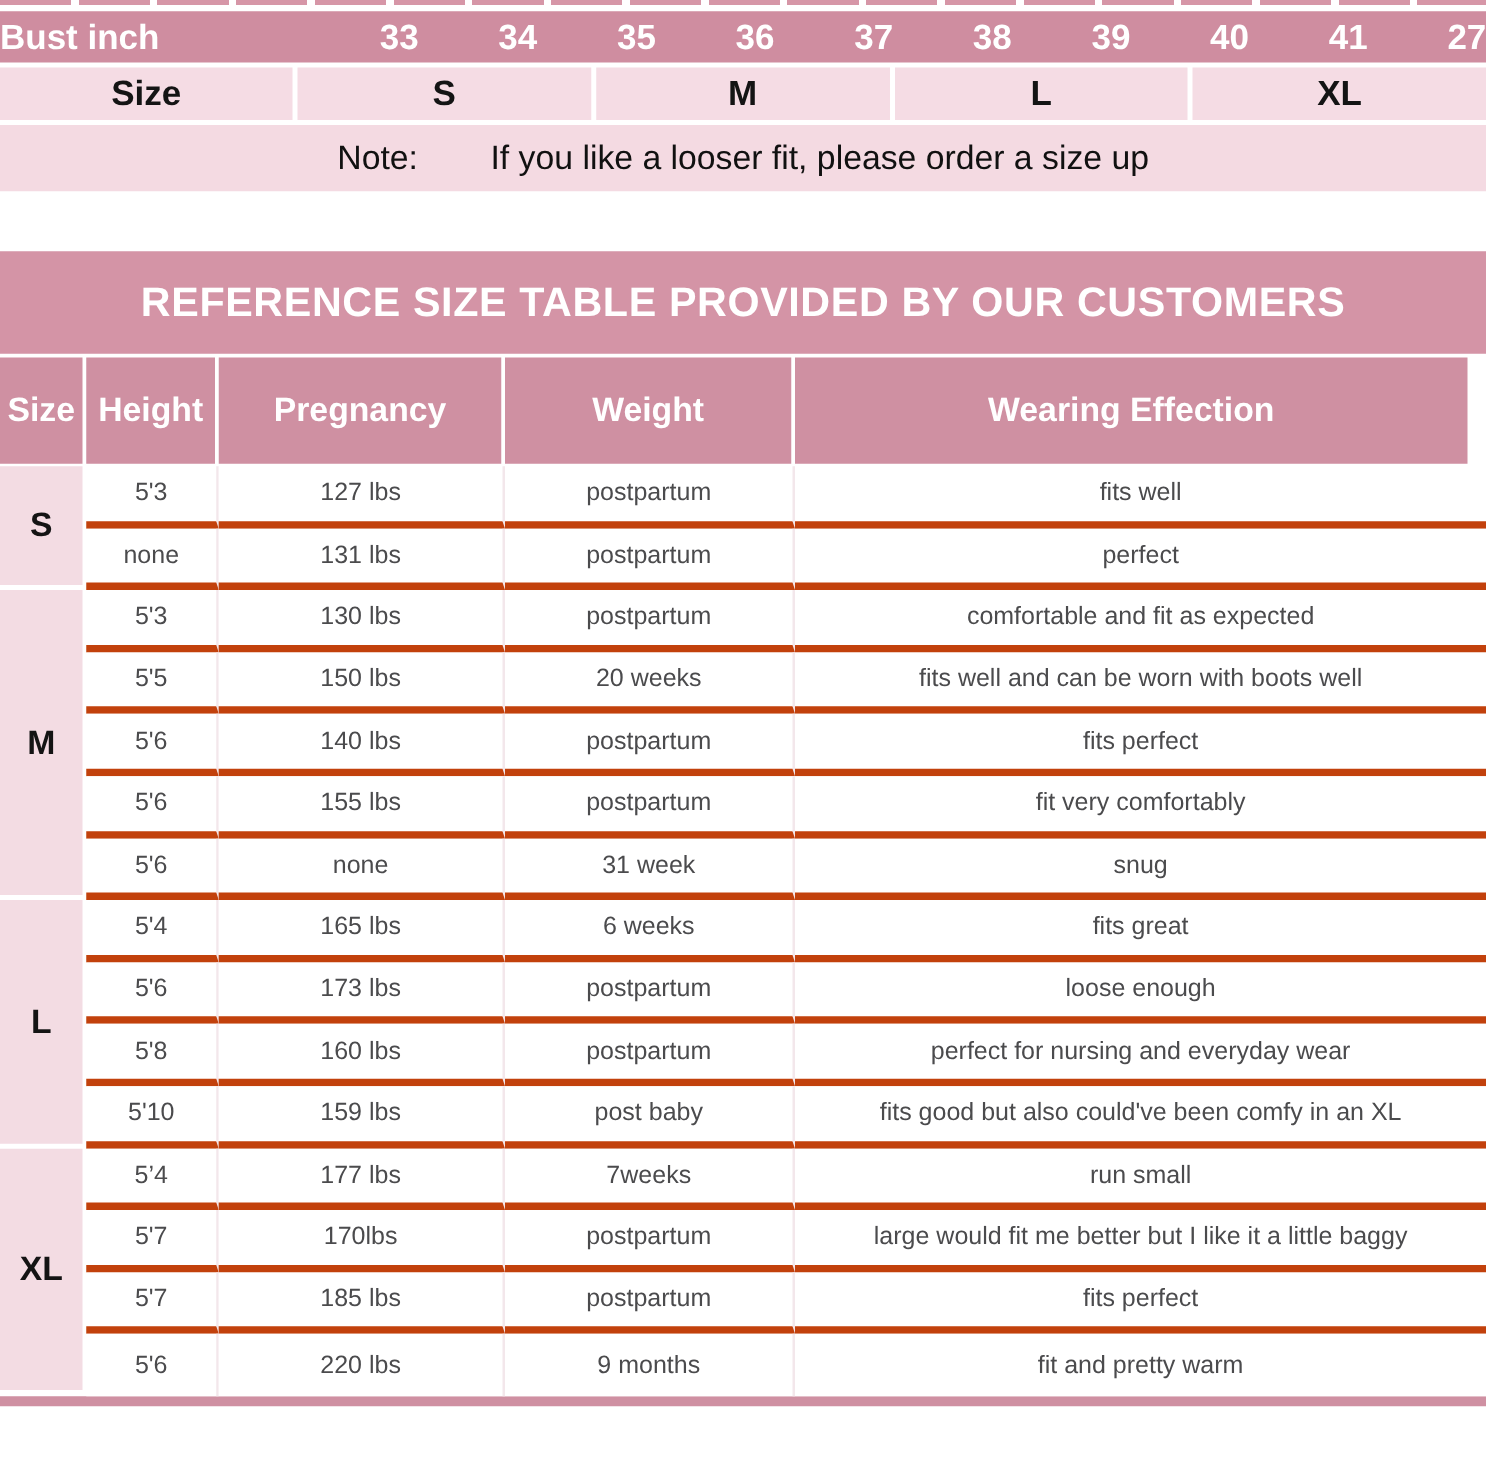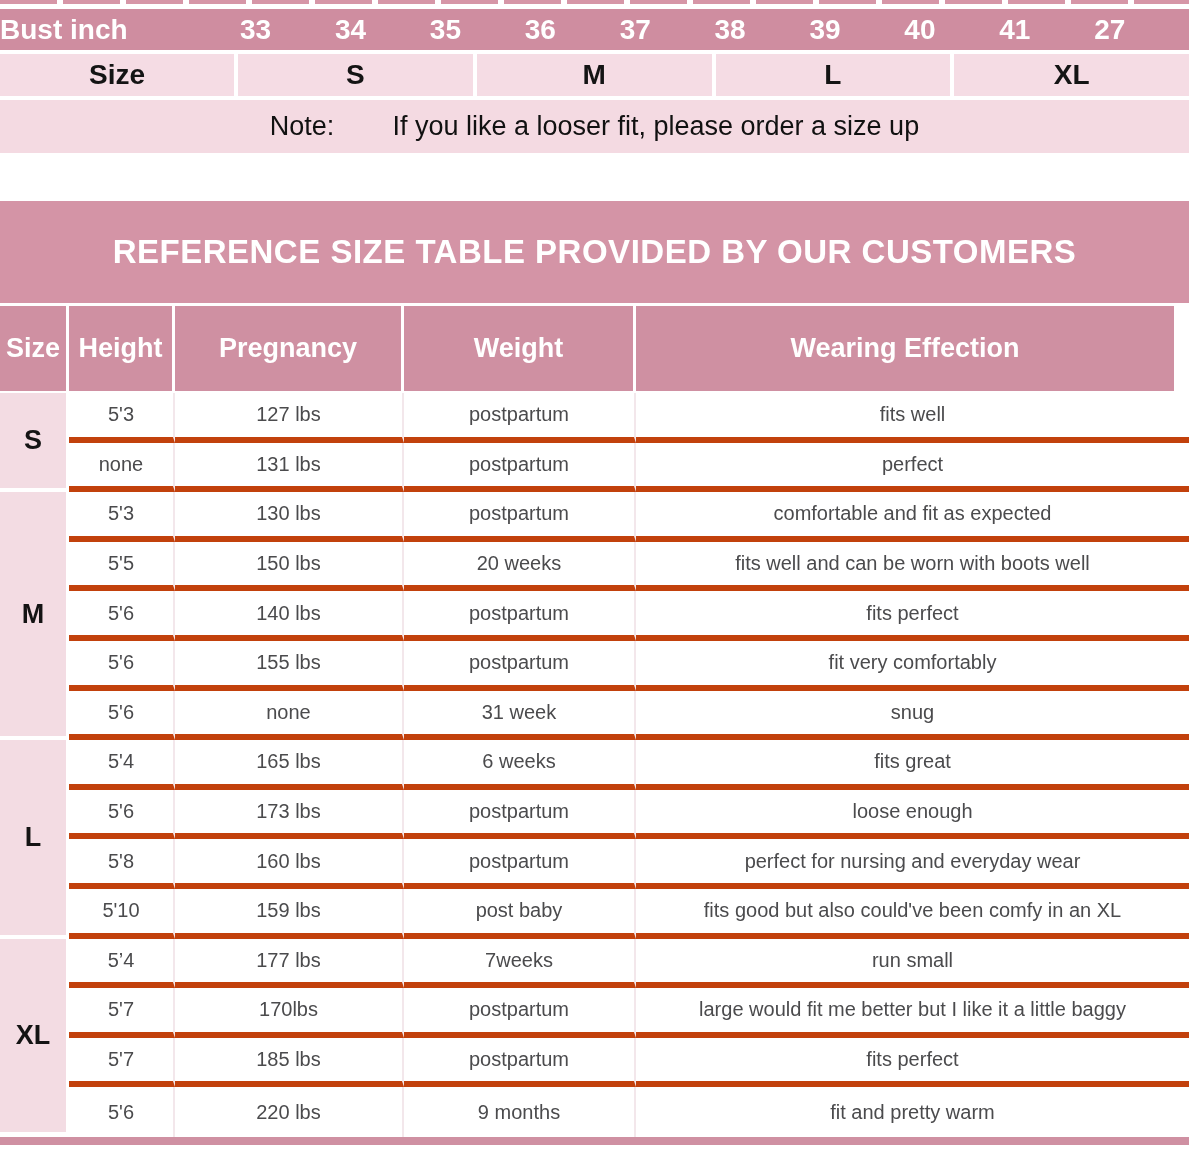--- a/index.html
+++ b/index.html
@@ -26,21 +26,21 @@
     display:flex; align-items:center; justify-content:center;
   }
   .sg-bust {
     margin-top:5px; height:41px;
     background:#cf8da0; color:#fff;
     font-size:28px; font-weight:bold;
     display:flex; align-items:center;
   }
   .sg-bust .bust-label { width:240px; }
   .sg-bust .bust-vals { flex:1; display:flex; }
-  .sg-bust .bust-vals > div { flex:1; text-align:left; }
+  .sg-bust .bust-vals > div { flex:1; text-align:right; }
 
   .sg-size {
     margin-top:4px; height:42px;
     display:flex; gap:4px;
     font-size:28px; font-weight:bold; color:#141414;
   }
   .sg-size > div {
     background:#f5dce4;
     display:flex; align-items:center; justify-content:center;
   }
@@ -49,21 +49,21 @@
 
   .sg-note {
     margin-top:4px; height:53px;
     background:#f4dae2; color:#111;
     font-size:27px;
     display:flex; align-items:center; justify-content:center; gap:58px;
   }
 
   
   .rt-title {
-    margin-top:48px; height:102px;
+    margin-top:48px; height:82px;
     background:#d494a6; color:#fff;
     font-size:33px; font-weight:bold; letter-spacing:0.5px;
     display:flex; align-items:center; justify-content:center;
   }
   .rt-header {
     margin-top:3px; height:85px;
     display:grid;
     grid-template-columns:69px 106px 229px 232px 1fr;
   }
   .rt-header > div {

